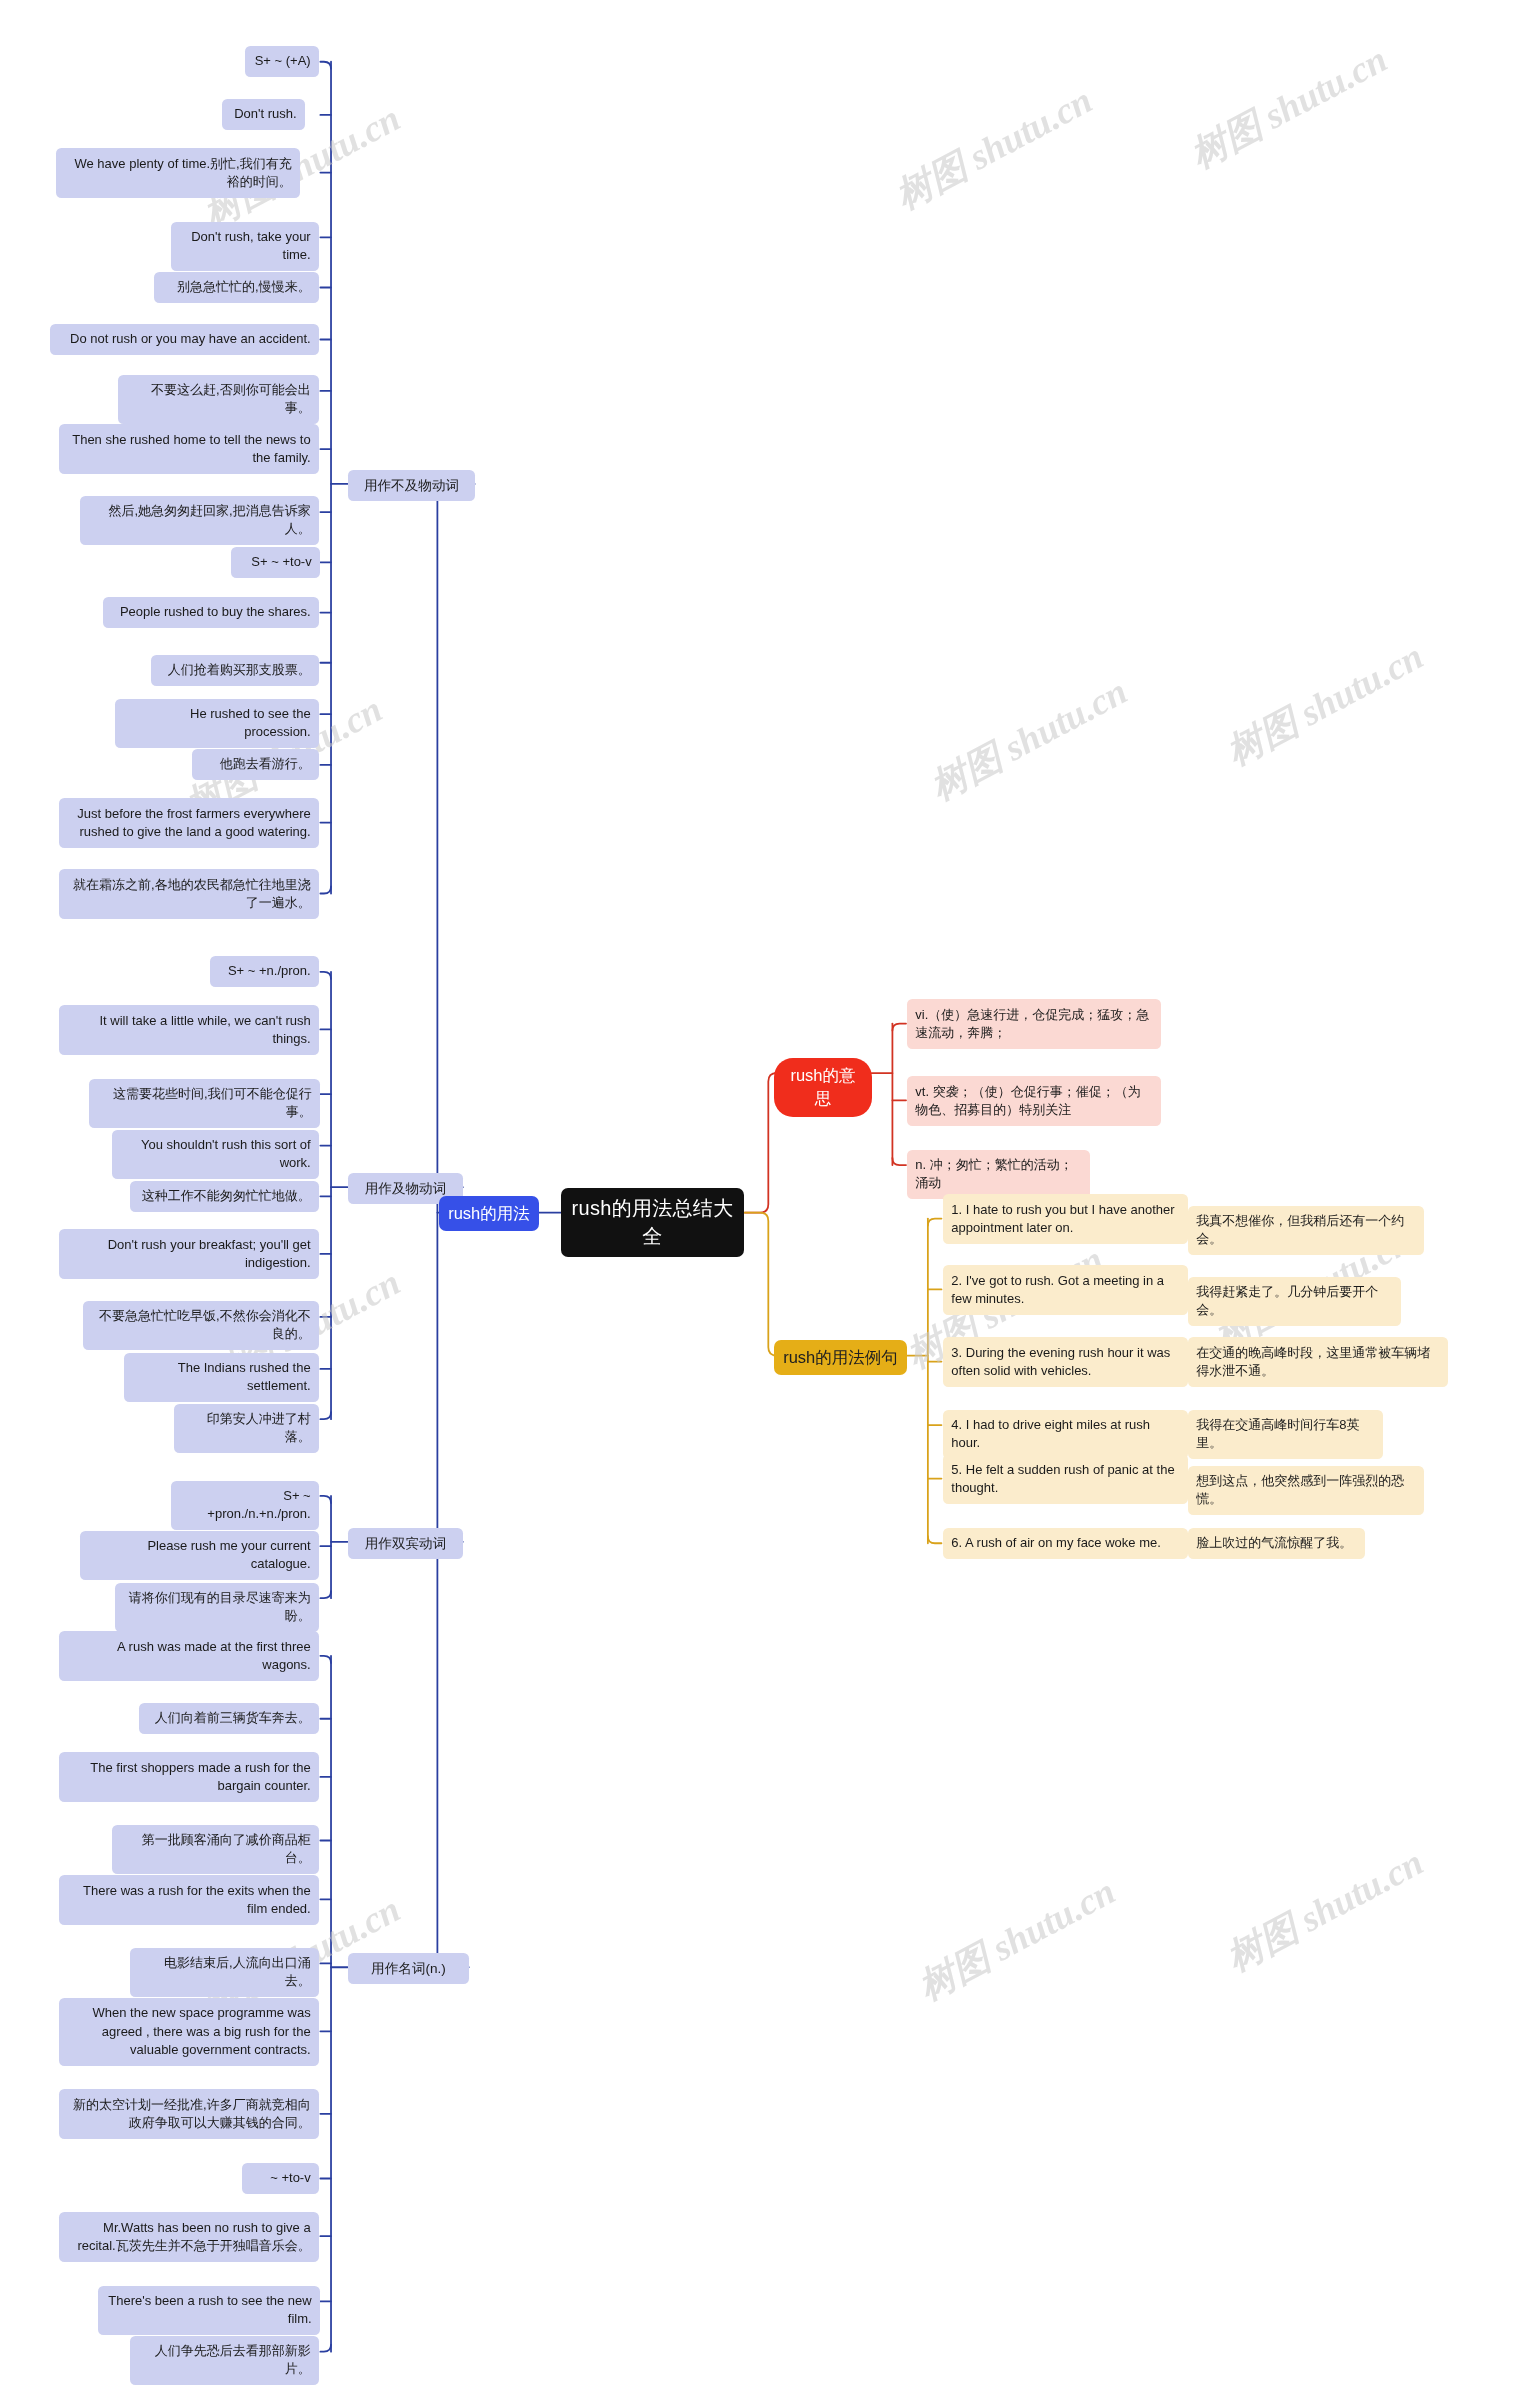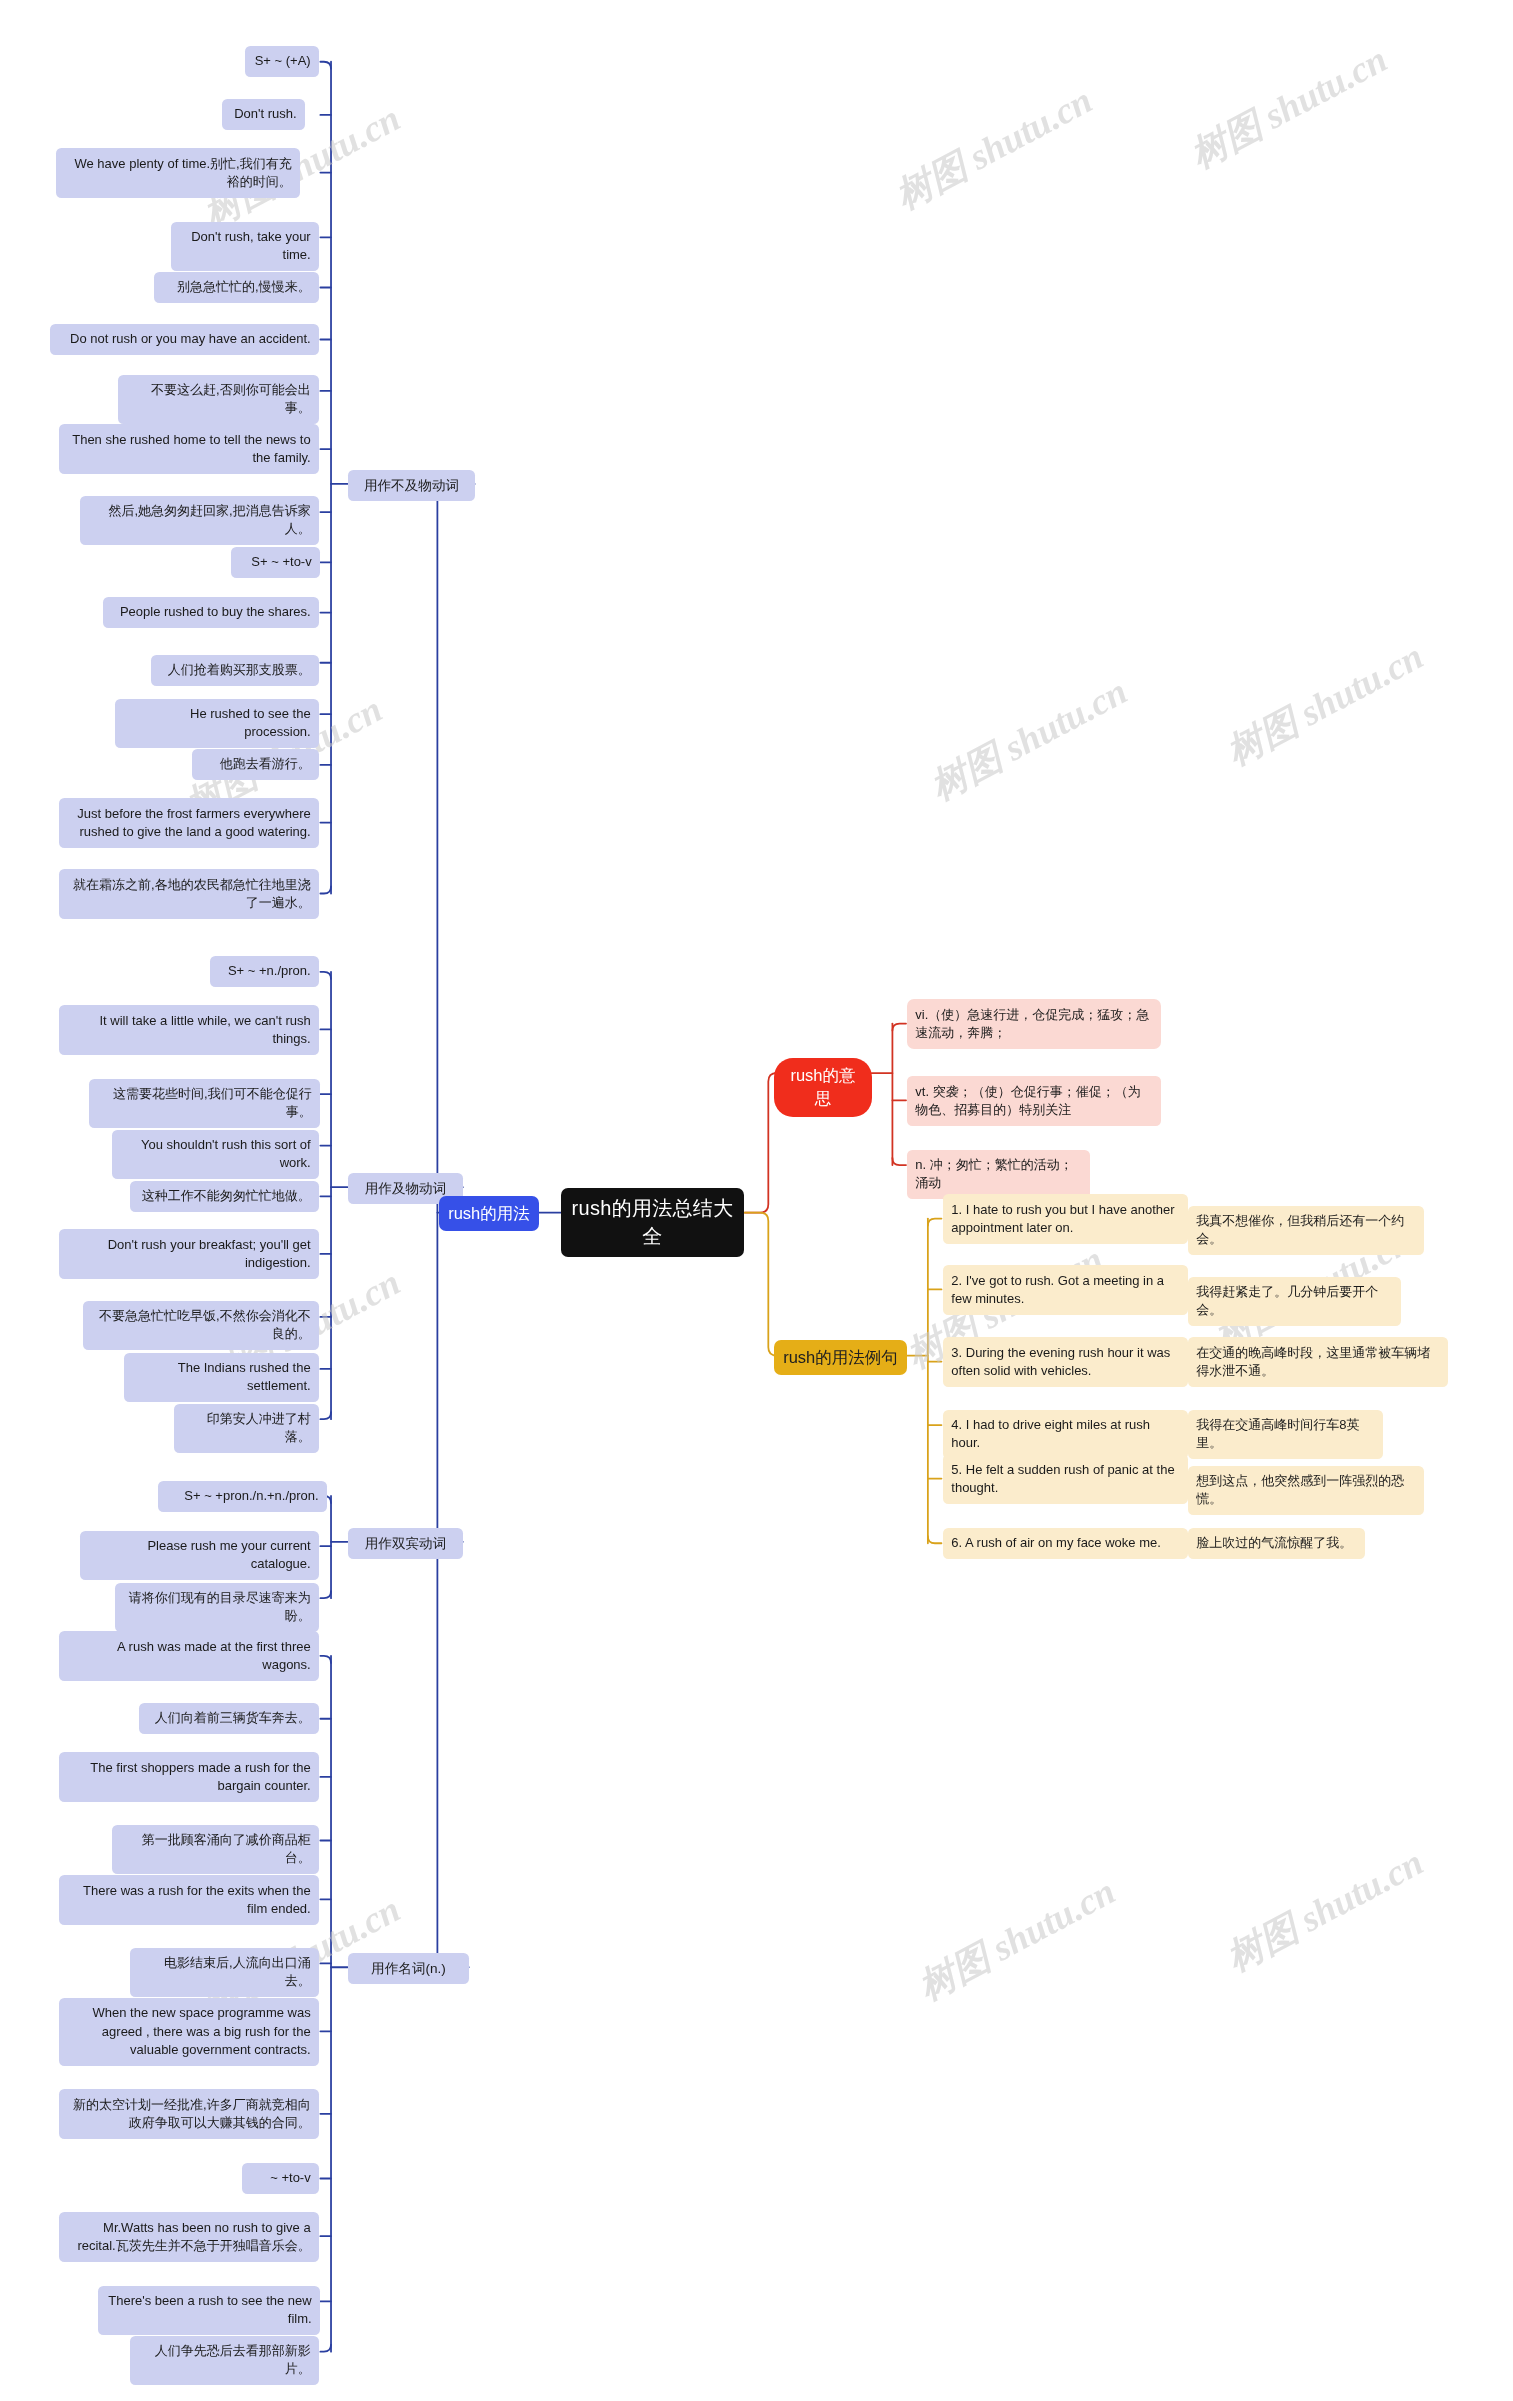--- a/index.html
+++ b/index.html
@@ -230,21 +230,21 @@
       </div>
       <div class="node leaf r" style="left: 124px; top: 1353px; width: 195px; min-height: 31px;">
         <span>The Indians rushed the settlement.</span>
       </div>
       <div class="node leaf r" style="left: 174px; top: 1404px; width: 145px; min-height: 31px;">
         <span>印第安人冲进了村落。</span>
       </div>
       <div class="node cat" style="left: 348px; top: 1173px; width: 115px; min-height: 28px;">
         <span>用作及物动词</span>
       </div>
-      <div class="node leaf r" style="left: 158px; top: 1481px; width: 169px; min-height: 31px;">
+      <div class="node leaf r" style="left: 171px; top: 1481px; width: 148px; min-height: 31px;">
         <span>S+ ~ +pron./n.+n./pron.</span>
       </div>
       <div class="node leaf r" style="left: 80px; top: 1531px; width: 239px; min-height: 31px;">
         <span>Please rush me your current catalogue.</span>
       </div>
       <div class="node leaf r" style="left: 115px; top: 1583px; width: 204px; min-height: 31px;">
         <span>请将你们现有的目录尽速寄来为盼。</span>
       </div>
       <div class="node cat" style="left: 348px; top: 1528px; width: 115px; min-height: 28px;">
         <span>用作双宾动词</span>
@@ -290,21 +290,21 @@
       </div>
       <div class="node l1 l1-blue" style="left: 439px; top: 1196px; width: 100px; min-height: 33px;">
         <span>rush的用法</span>
       </div>
       <div class="node root" style="left: 561px; top: 1188px; width: 183px; min-height: 51px;">
         <span>rush的用法总结大全</span>
       </div>
       <div class="node l1 l1-red" style="left: 774px; top: 1058px; width: 98px; min-height: 31px;">
         <span>rush的意思</span>
       </div>
-      <div class="node pink l" style="left: 907px; top: 999px; width: 254px; min-height: 50px; border-radius: 7px;">
+      <div class="node pink l" style="left: 907px; top: 999px; width: 254px; min-height: 50px;">
         <span>vi.（使）急速行进，仓促完成；猛攻；急速流动，奔腾；</span>
       </div>
       <div class="node pink l" style="left: 907px; top: 1076px; width: 254px; min-height: 50px;">
         <span>vt. 突袭；（使）仓促行事；催促；（为物色、招募目的）特别关注</span>
       </div>
       <div class="node pink l" style="left: 907px; top: 1150px; width: 183px; min-height: 31px;">
         <span>n. 冲；匆忙；繁忙的活动；涌动</span>
       </div>
       <div class="node l1 l1-orange" style="left: 774px; top: 1340px; width: 133px; min-height: 31px;">
         <span>rush的用法例句</span>

